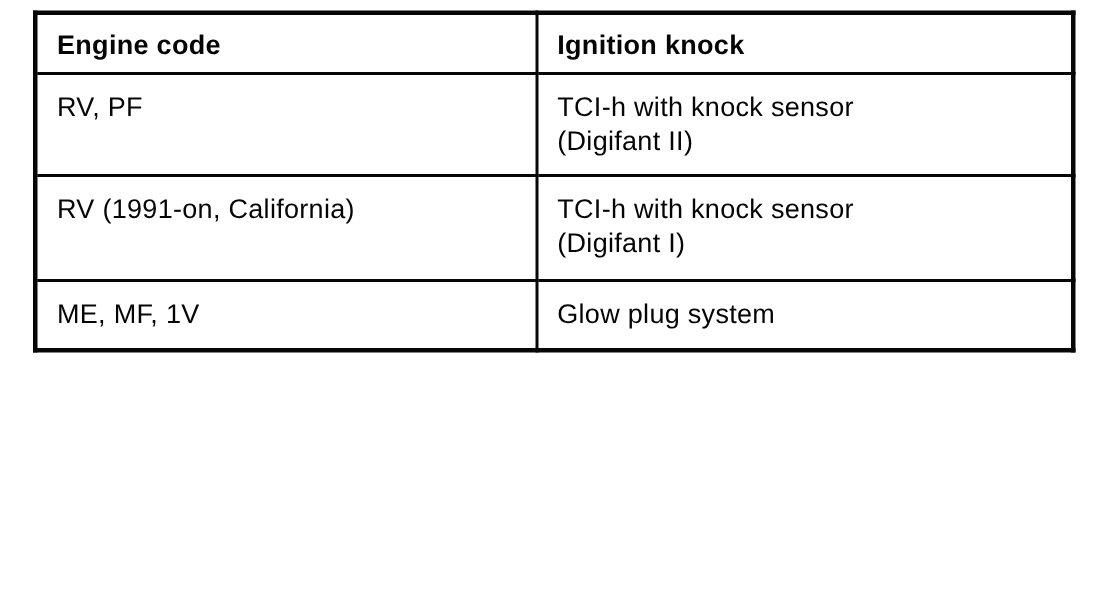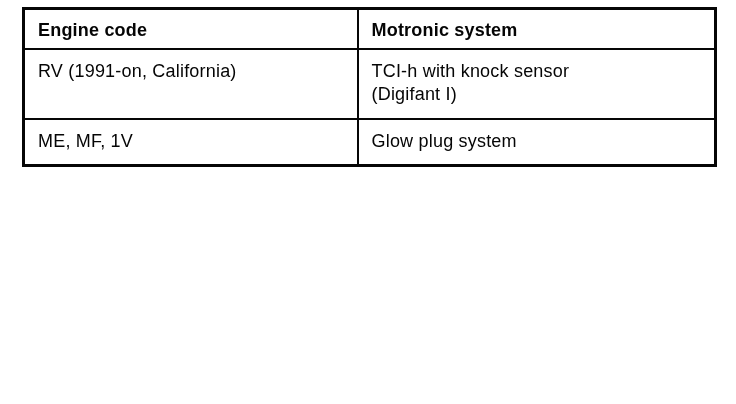--- a/index.html
+++ b/index.html
@@ -59,24 +59,29 @@
 
 <div class="page">
   <table class="doc-table">
     <colgroup>
       <col class="col-engine">
       <col class="col-ignition">
     </colgroup>
     <thead>
       <tr class="h-header">
         <th>Engine code</th>
-        <th>Motronic system</th>
+        <th>Ignition knock</th>
       </tr>
     </thead>
     <tbody>
+      <tr class="h-r2">
+        <td>RV, PF</td>
+        <td>TCI-h with knock sensor
+(Digifant II)</td>
+      </tr>
       <tr class="h-r3">
         <td>RV (1991-on, California)</td>
         <td>TCI-h with knock sensor
 (Digifant I)</td>
       </tr>
       <tr class="h-r5">
         <td>ME, MF, 1V</td>
         <td>Glow plug system</td>
       </tr>
     </tbody>

